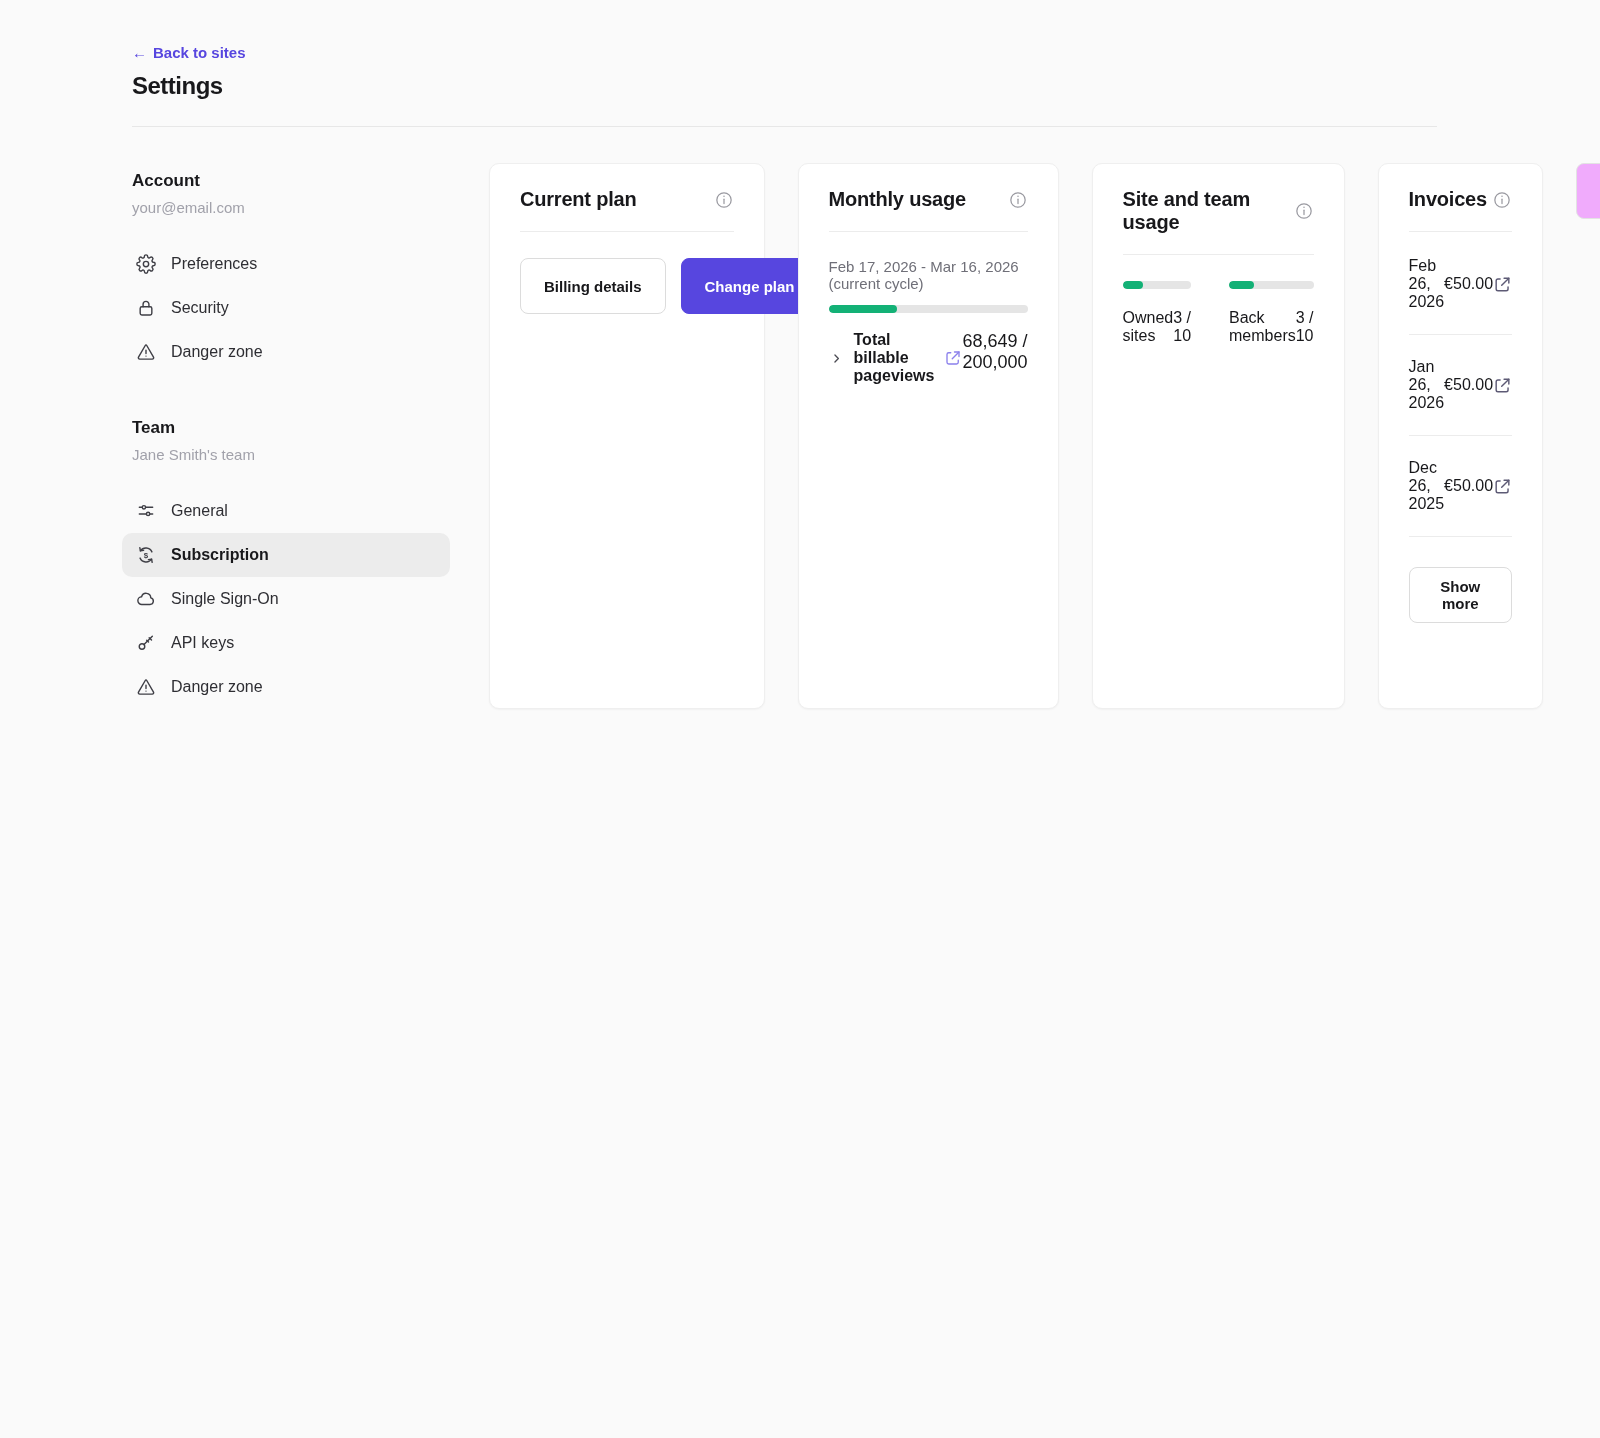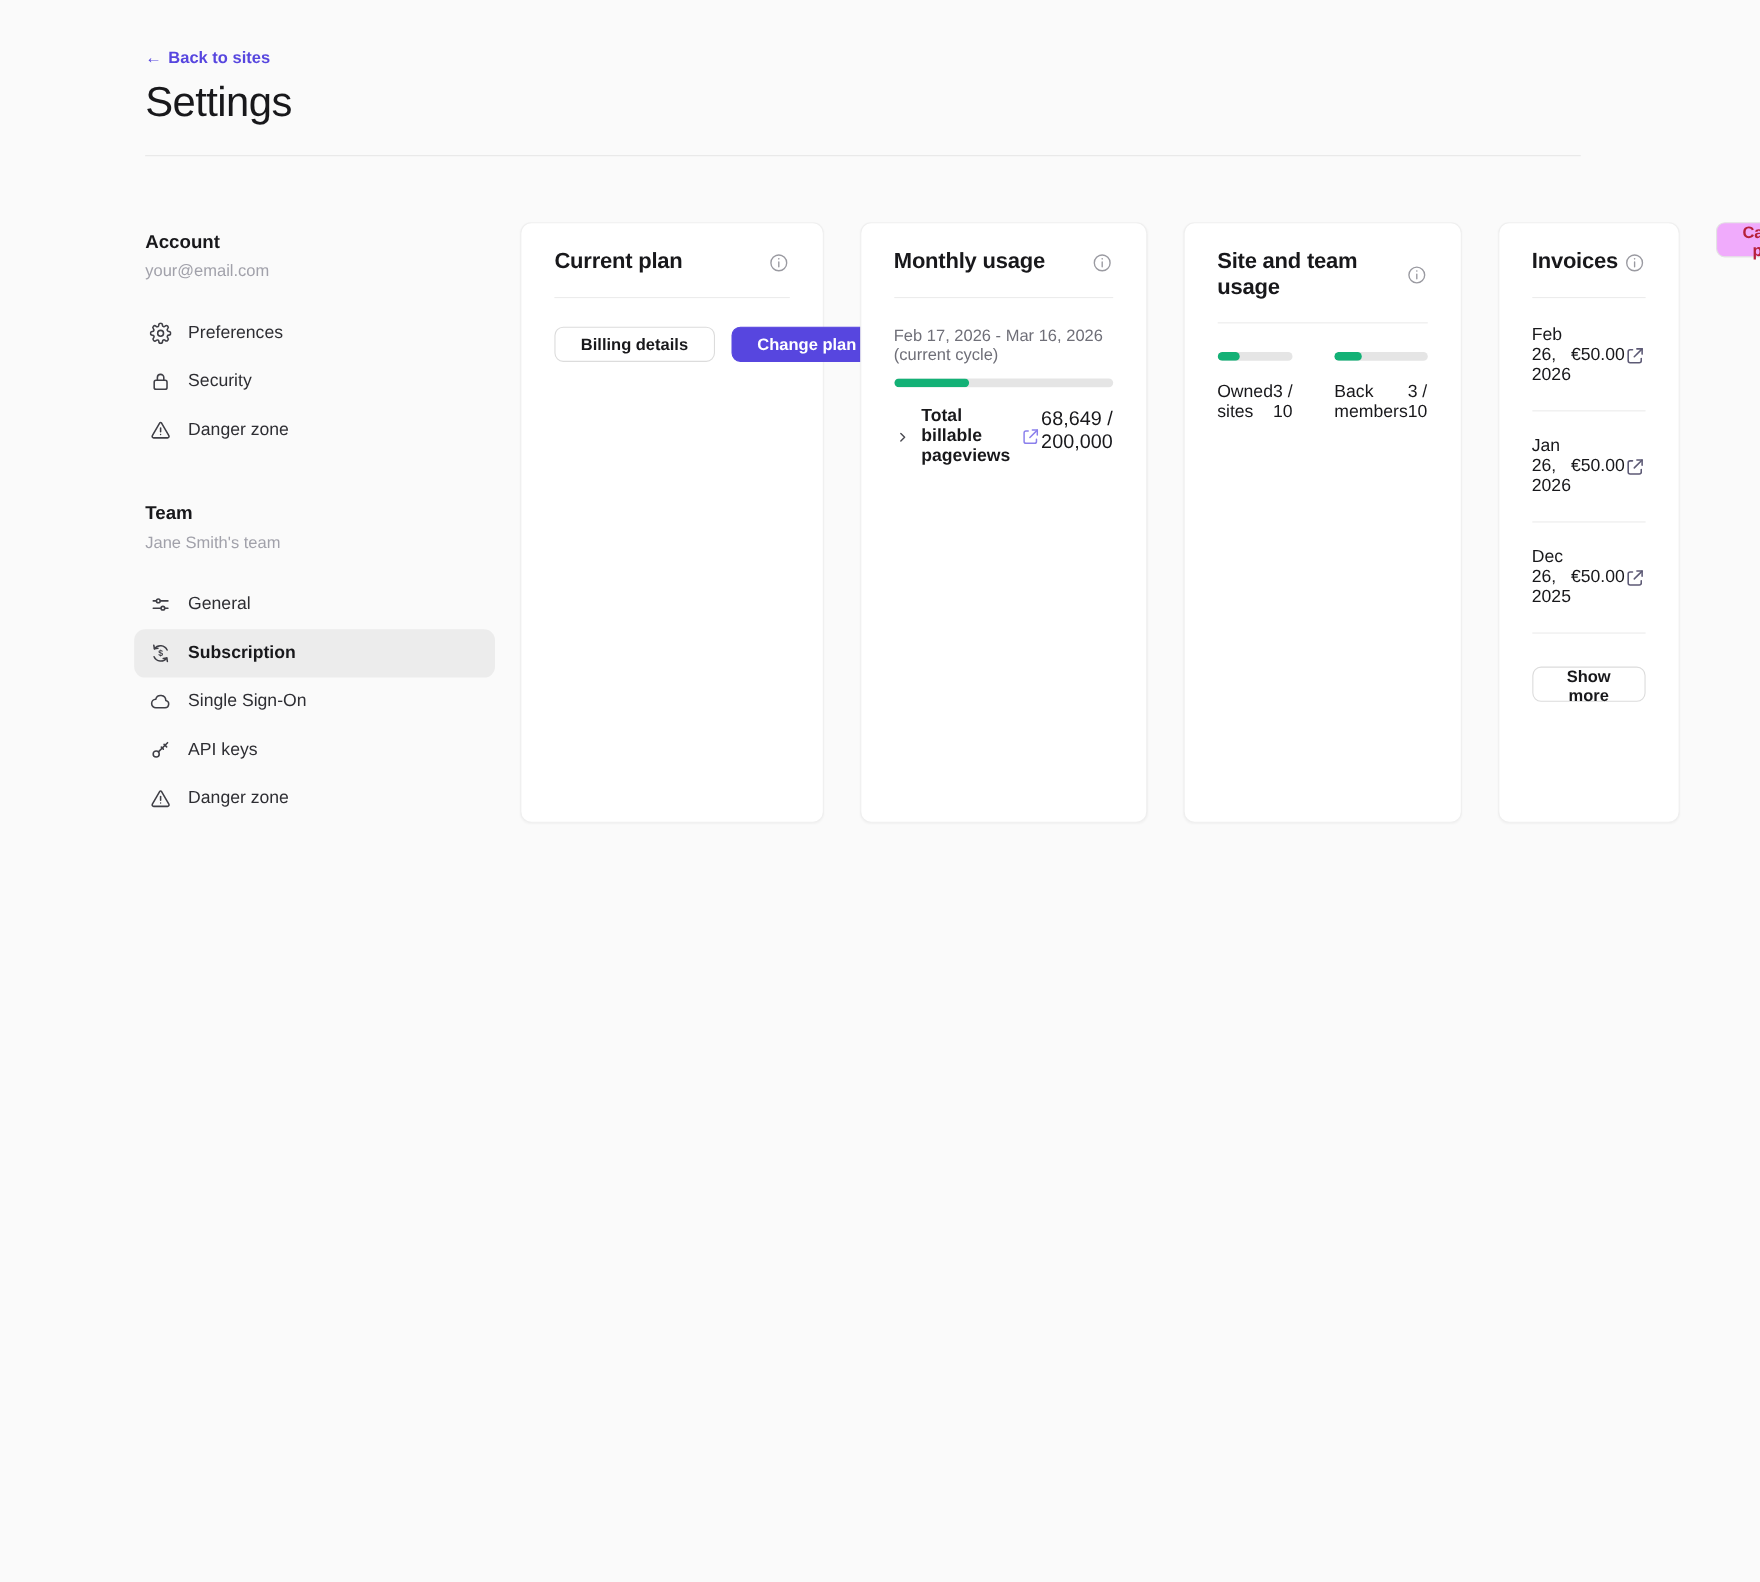--- a/index.html
+++ b/index.html
@@ -13,25 +13,25 @@
   body{
     width:1600px;min-height:1438px;margin:0 auto;
     font-family:"Liberation Sans","DejaVu Sans",sans-serif;
     color:var(--text-dark);-webkit-font-smoothing:antialiased;
   }
   .page{padding:44px 163px 60px 132px}
 
   
   .back-link{display:inline-flex;align-items:center;gap:6px;color:var(--accent);
     font-size:15px;font-weight:700;text-decoration:none;cursor:pointer}
-  .page-title{font-size:38px;font-weight:400;margin-top:10px;letter-spacing:-.5px}
+  .page-title{font-size:24px;font-weight:700;margin-top:10px;letter-spacing:-.5px}
   .header-rule{border:none;border-top:1px solid var(--border);margin-top:26px}
 
   
-  .layout{display:flex;margin-top:60px;gap:23px}
+  .layout{display:flex;margin-top:36px;gap:39px}
   .sidebar{width:318px;flex:0 0 auto}
   .main{flex:1;min-width:0;display:flex;flex-direction:row;gap:33px}
 
   
   .side-heading{font-size:17px;font-weight:700}
   .side-subtitle{font-size:15px;color:var(--text-light);margin-top:8px}
   .nav{margin-top:26px;display:flex;flex-direction:column}
   .nav-item{display:flex;align-items:center;gap:15px;padding:12px 14px;
     margin-left:-10px;border-radius:10px;cursor:pointer;color:var(--text-dark)}
   .nav-item .nav-icon{display:inline-flex;color:#3f3f46;flex:0 0 auto}
@@ -53,21 +53,21 @@
   
   .plan-row{display:flex;align-items:center;justify-content:space-between;gap:24px}
   .plan-name-row{display:flex;align-items:center;gap:12px}
   .plan-name{font-size:17px;font-weight:700}
   .badge{background:var(--badge-bg);color:var(--badge-text);font-size:13px;
     font-weight:600;padding:5px 10px;border-radius:7px}
   .plan-desc{font-size:16px;color:var(--text-gray);margin-top:9px}
   .plan-price{font-size:16px;color:var(--text-gray);margin-top:8px}
   .plan-actions{display:flex;gap:15px;flex:0 0 auto}
   .btn{font-family:inherit;font-size:15px;font-weight:600;border-radius:8px;
-    height:32px;padding:0 23px;cursor:pointer}
+    height:56px;padding:0 23px;cursor:pointer}
   .btn-outline{background:#fff;border:1px solid #dcdcdc;color:var(--text-dark)}
   .btn-primary{background:var(--accent);border:1px solid var(--accent);color:#fff}
   .btn-danger{background:#f0abfc;border:1px solid #e3e3e3;color:var(--danger)}
 
   
   .track{background:var(--track);border-radius:5px;height:8px;overflow:hidden}
   .fill{background:var(--green);height:100%;border-radius:5px}
 
   
   .cycle-label{font-size:15px;color:var(--text-gray);margin-bottom:13px}

